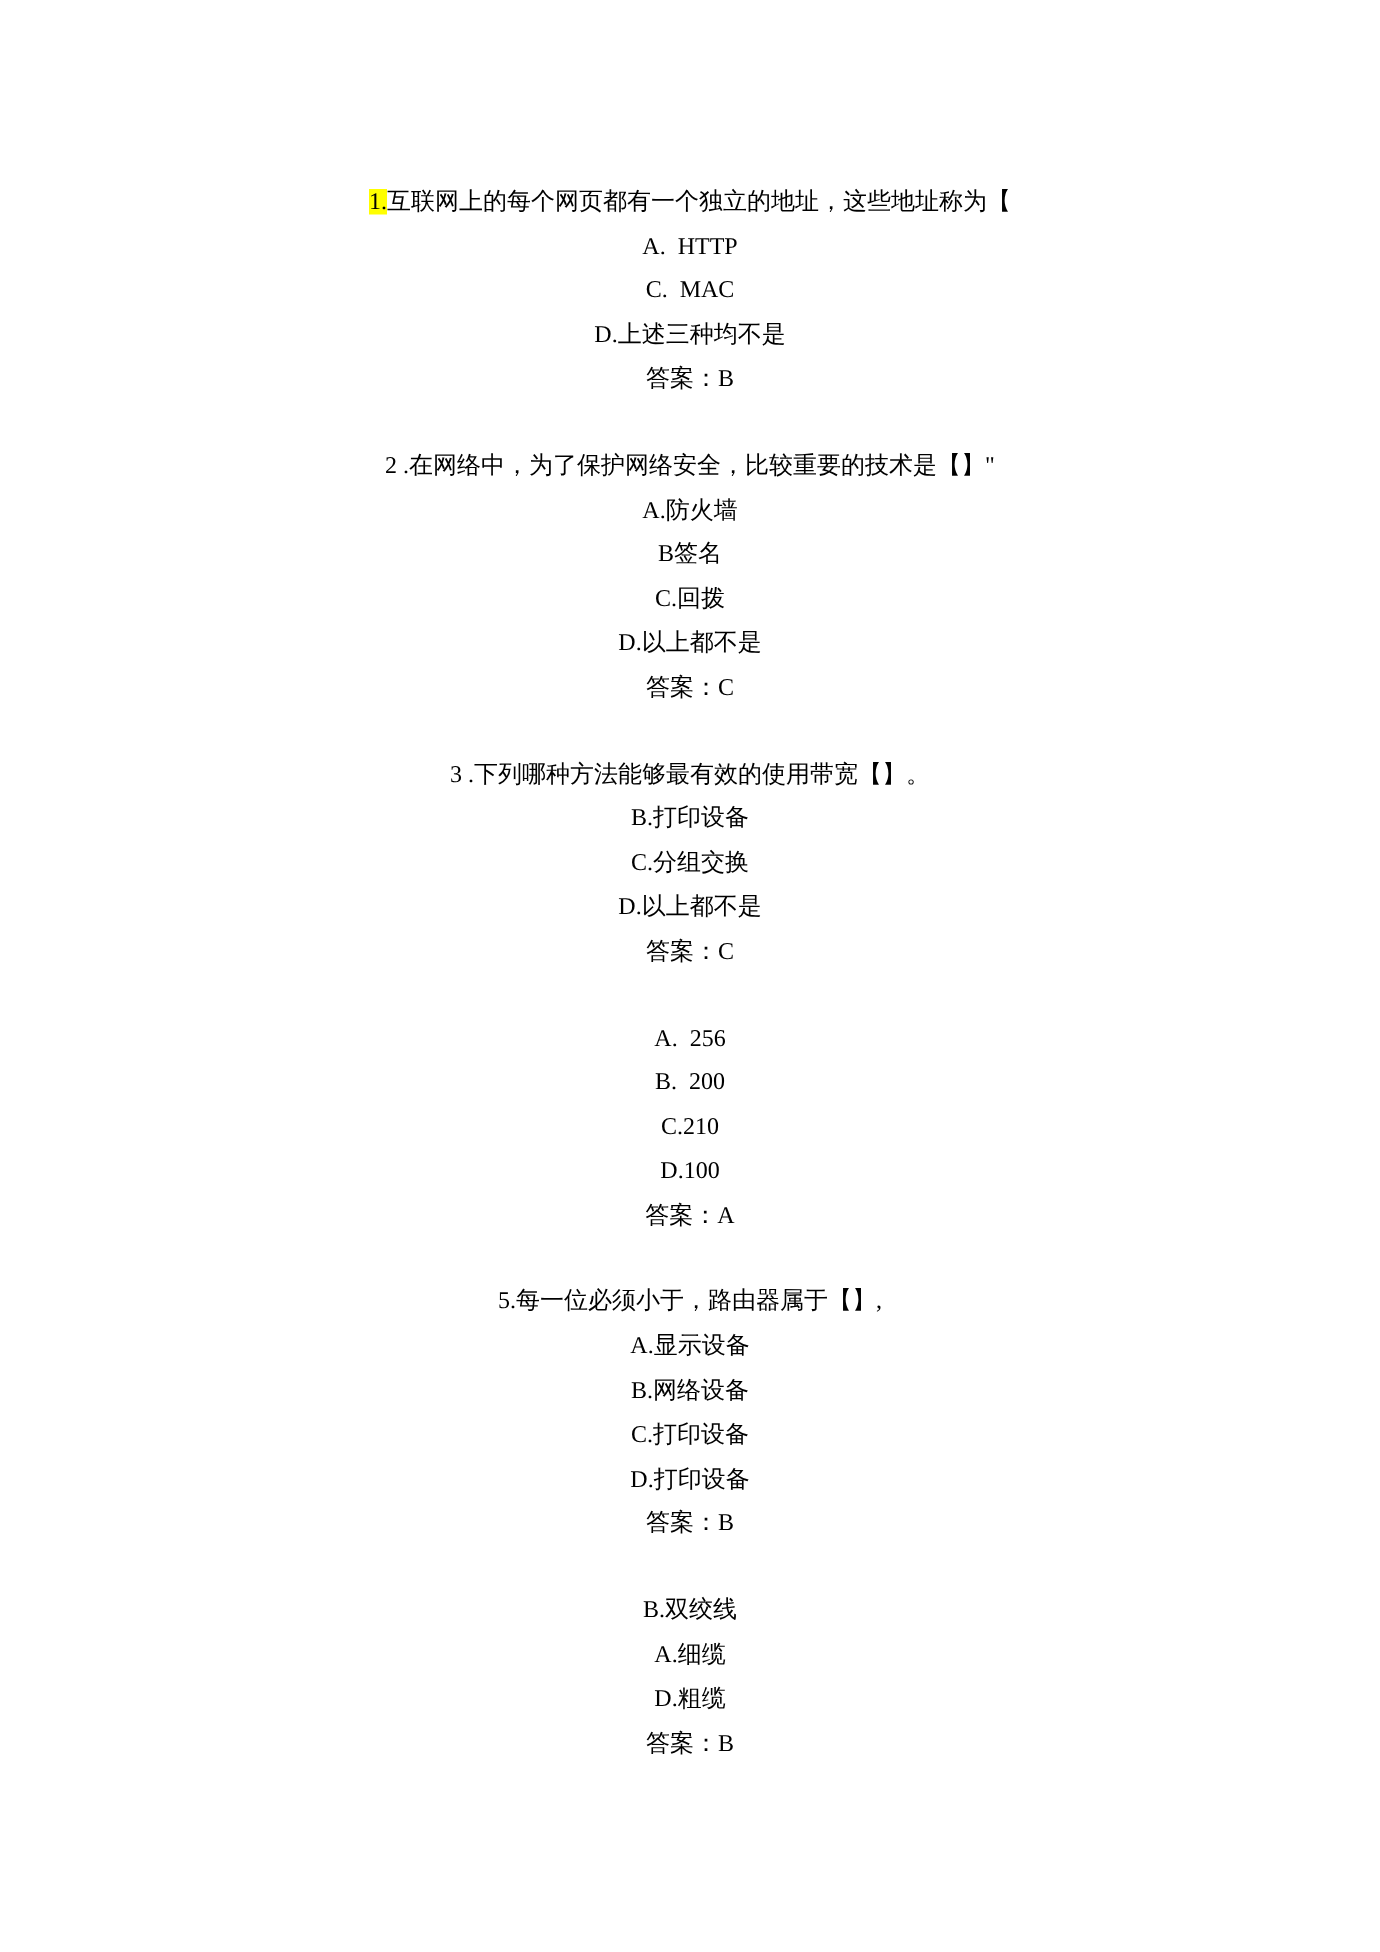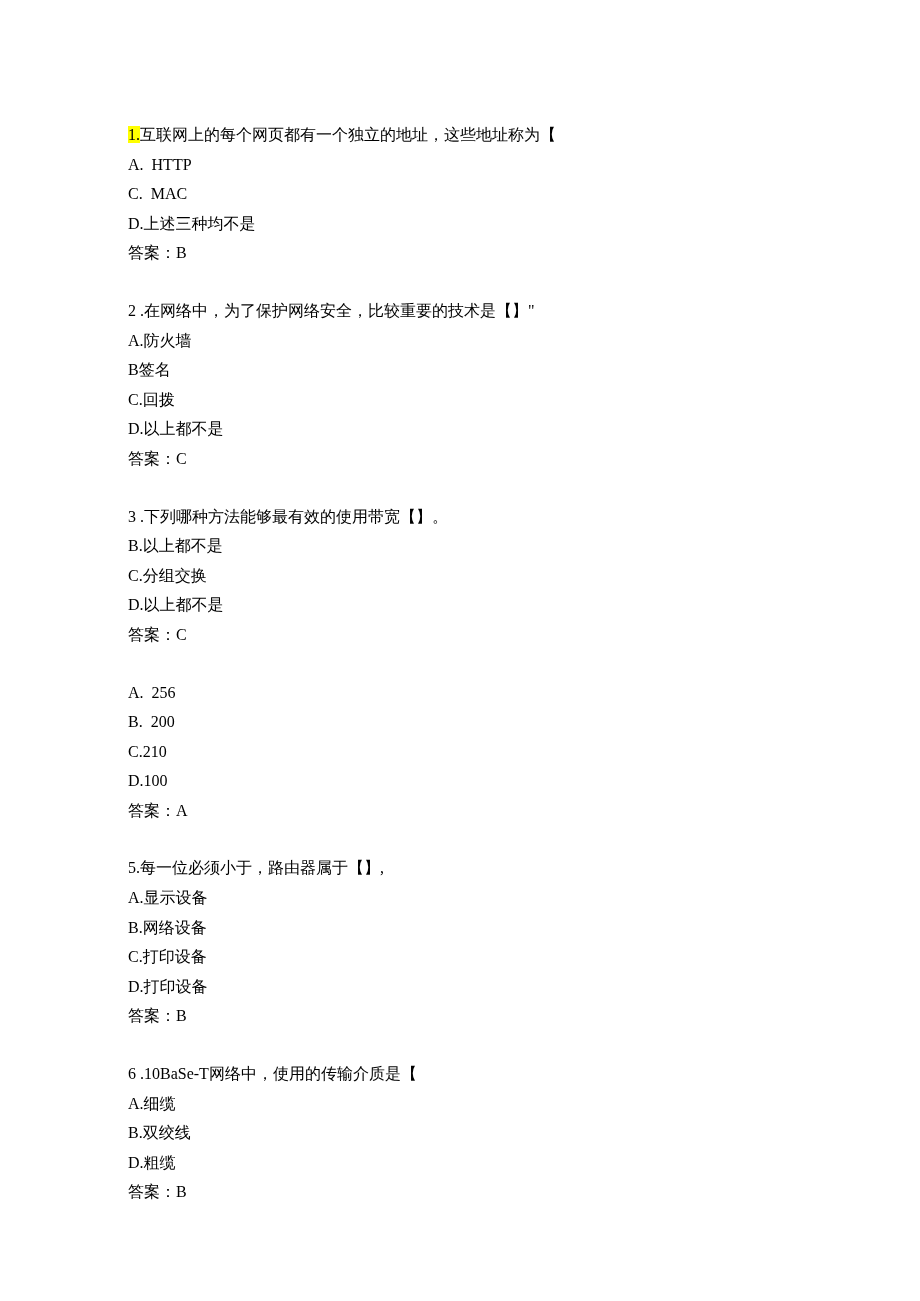--- a/index.html
+++ b/index.html
@@ -11,20 +11,21 @@
       background: #ffffff;
       font-family: "SimSun", "宋体", serif;
       font-size: 16px;
       color: #000000;
       padding: 120px 128px 40px 128px;
       width: 920px;
       line-height: 1.85;
     }
     .question-block {
       margin-bottom: 28px;
+      text-align: center;
     }
     .line {
       white-space: pre-wrap;
     }
     .highlight {
       background-color: #ffff00;
     }
   </style>
 </head>
 <body>
@@ -40,40 +41,39 @@
     <div class="question-block">
       <div class="line"><span>2 .</span><span>在网络中，为了保护网络安全，比较重要的技术是【】"</span></div>
       <div class="line"><span>A.防火墙</span></div>
       <div class="line"><span>B签名</span></div>
       <div class="line"><span>C.回拨</span></div>
       <div class="line"><span>D.以上都不是</span></div>
       <div class="line">答案：C</div>
     </div>
     <div class="question-block">
       <div class="line"><span>3 .</span><span>下列哪种方法能够最有效的使用带宽【】。</span></div>
-      <div class="line"><span>B.以上都不是</span></div>
+      <div class="line"><span>B.打印设备</span></div>
       <div class="line"><span>C.分组交换</span></div>
       <div class="line"><span>D.以上都不是</span></div>
       <div class="line">答案：C</div>
     </div>
     <div class="question-block">
       <div class="line"><span>A.  256</span></div>
       <div class="line"><span>B.  200</span></div>
       <div class="line"><span>C.210</span></div>
       <div class="line"><span>D.100</span></div>
       <div class="line">答案：A</div>
     </div>
     <div class="question-block">
       <div class="line"><span>5.</span><span>每一位必须小于，路由器属于【】,</span></div>
       <div class="line"><span>A.显示设备</span></div>
       <div class="line"><span>B.网络设备</span></div>
       <div class="line"><span>C.打印设备</span></div>
       <div class="line"><span>D.打印设备</span></div>
       <div class="line">答案：B</div>
     </div>
     <div class="question-block">
-      <div class="line"><span>6 .</span><span>10BaSe-T网络中，使用的传输介质是【</span></div>
+      <div class="line"><span>B.双绞线</span></div>
       <div class="line"><span>A.细缆</span></div>
-      <div class="line"><span>B.双绞线</span></div>
       <div class="line"><span>D.粗缆</span></div>
       <div class="line">答案：B</div>
     </div>
   </div>
 
 </body></html>

